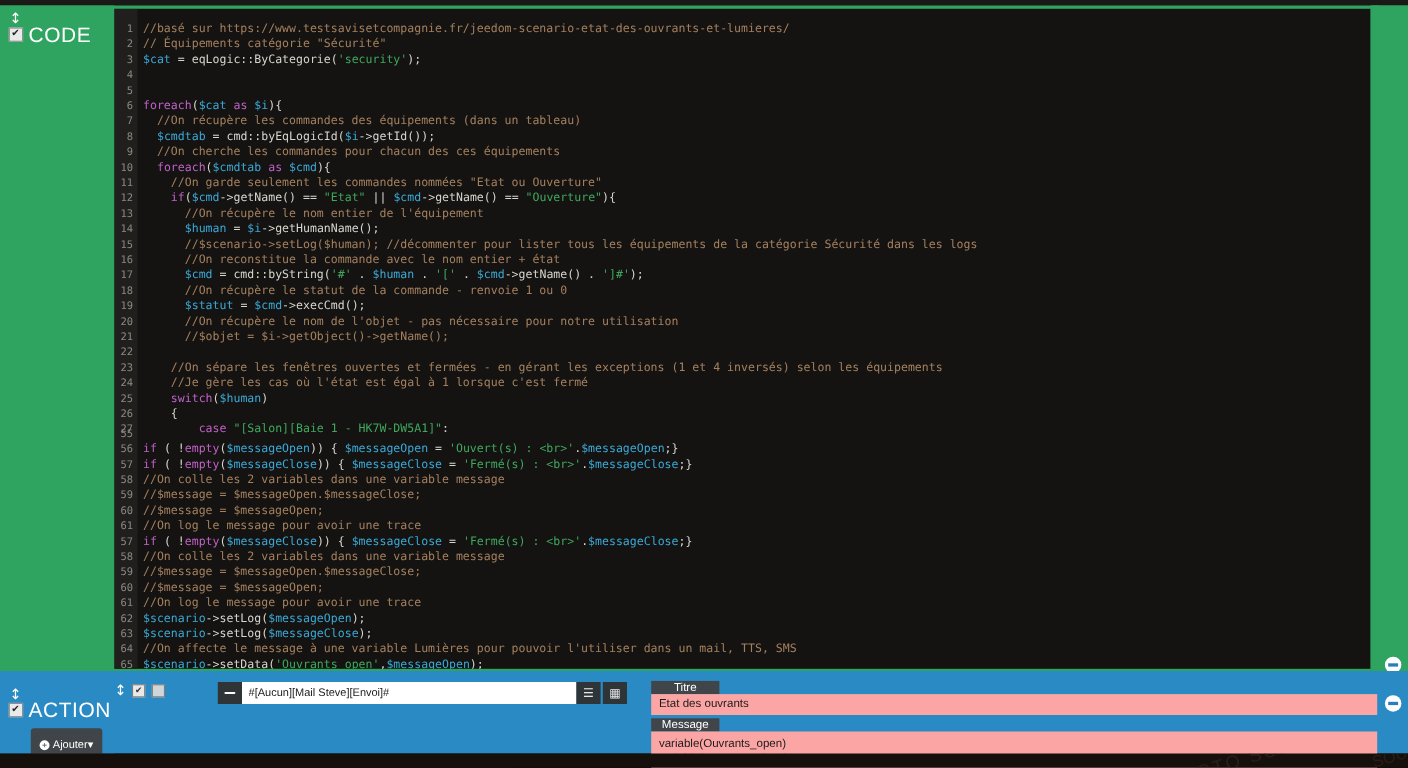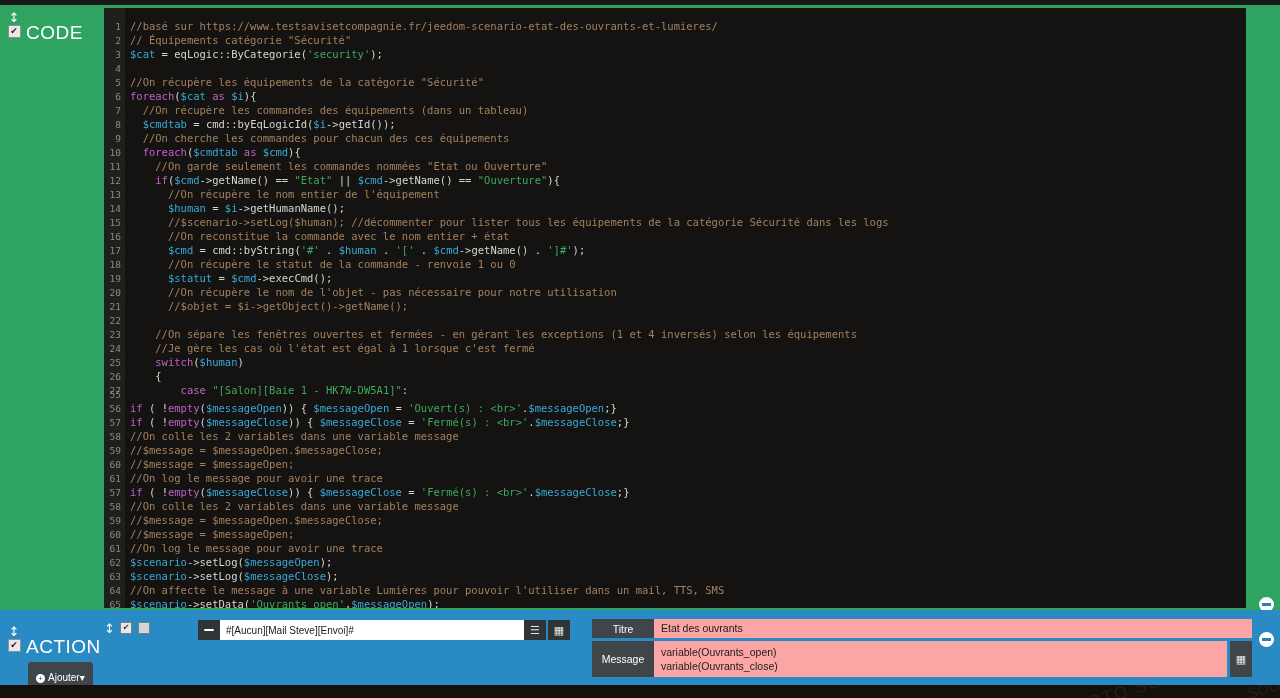--- a/index.html
+++ b/index.html
@@ -84,21 +84,21 @@
              justify-content:center;}
   .cmd-minus i{width:10px;height:2px;background:#fff;border-radius:1px;display:block;}
   .cmd-input{flex:1;background:#ffffff;border:none;outline:none;color:#1a1a1a;
              font-family:"Liberation Sans",sans-serif;font-size:10px;padding:0 6px;}
   .cmd-icon{width:22px;background:#2f3437;display:flex;align-items:center;
             justify-content:center;color:#e7e7e7;font-size:11px;
             font-family:"DejaVu Sans",sans-serif;}
   .cmd-icon.sep{margin-left:2px;}
 
   .fields{position:absolute;left:592px;top:619px;width:660px;}
-  .frow{display:flex;align-items:stretch;margin-bottom:3px;}
+  .frow{display:flex;align-items:stretch;margin-bottom:3px;flex-direction:column;}
   .flabel{width:62px;background:#3f4549;color:#ffffff;
           font-family:"Liberation Sans",sans-serif;font-size:10.5px;
           display:flex;align-items:center;justify-content:center;}
   .fval{flex:1;background:#fca5a5;color:#1c1c1c;
         font-family:"Liberation Sans",sans-serif;font-size:10.5px;
         padding:4px 7px;box-sizing:border-box;border:none;outline:none;resize:none;
         line-height:14px;white-space:pre;overflow:hidden;}
   .frow.titre .fval{height:19px;padding-top:3px;}
   .frow.msg .fval{height:36px;}
   .fbtn{width:22px;background:#3f4549;color:#e7e7e7;display:flex;align-items:center;
@@ -132,21 +132,21 @@
       <div class="side-title">CODE</div>
     </div>
 
     <div class="editor">
       <div class="gutter"></div>
       <div class="codearea" id="codearea">
           <div class="ln" style="top: 12px;"><span class="num">1</span><span class="txt"><span class="c-com">//basé sur https://www.testsavisetcompagnie.fr/jeedom-scenario-etat-des-ouvrants-et-lumieres/</span></span></div>
           <div class="ln" style="top: 26px;"><span class="num">2</span><span class="txt"><span class="c-com">// Équipements catégorie "Sécurité"</span></span></div>
           <div class="ln" style="top: 40px;"><span class="num">3</span><span class="txt"><span class="c-var">$cat</span><span class="c-op"> = </span><span class="c-def">eqLogic::ByCategorie(</span><span class="c-str">'security'</span><span class="c-def">);</span></span></div>
           <div class="ln" style="top: 54px;"><span class="num">4</span><span class="txt"></span></div>
-          <div class="ln" style="top: 68px;"><span class="num">5</span><span class="txt"><span class="c-com">//On récupère les équipements de la catégorie "Sécurité"</span></span></div>
+          <div class="ln" style="top: 68px;"><span class="num">5</span></div>
           <div class="ln" style="top: 82px;"><span class="num">6</span><span class="txt"><span class="c-kw">foreach</span><span class="c-def">(</span><span class="c-var">$cat</span><span class="c-kw"> as </span><span class="c-var">$i</span><span class="c-def">){</span></span></div>
           <div class="ln" style="top: 96px;"><span class="num">7</span><span class="txt"><span class="c-com">  //On récupère les commandes des équipements (dans un tableau)</span></span></div>
           <div class="ln" style="top: 110px;"><span class="num">8</span><span class="txt"><span class="c-def">  </span><span class="c-var">$cmdtab</span><span class="c-def"> = cmd::byEqLogicId(</span><span class="c-var">$i</span><span class="c-def">-&gt;getId());</span></span></div>
           <div class="ln" style="top: 124px;"><span class="num">9</span><span class="txt"><span class="c-com">  //On cherche les commandes pour chacun des ces équipements</span></span></div>
           <div class="ln" style="top: 138px;"><span class="num">10</span><span class="txt"><span class="c-def">  </span><span class="c-kw">foreach</span><span class="c-def">(</span><span class="c-var">$cmdtab</span><span class="c-kw"> as </span><span class="c-var">$cmd</span><span class="c-def">){</span></span></div>
           <div class="ln" style="top: 152px;"><span class="num">11</span><span class="txt"><span class="c-com">    //On garde seulement les commandes nommées "Etat ou Ouverture"</span></span></div>
           <div class="ln" style="top: 166px;"><span class="num">12</span><span class="txt"><span class="c-def">    </span><span class="c-kw">if</span><span class="c-def">(</span><span class="c-var">$cmd</span><span class="c-def">-&gt;getName() == </span><span class="c-str">"Etat"</span><span class="c-op"> || </span><span class="c-var">$cmd</span><span class="c-def">-&gt;getName() == </span><span class="c-str">"Ouverture"</span><span class="c-def">){</span></span></div>
           <div class="ln" style="top: 180px;"><span class="num">13</span><span class="txt"><span class="c-com">      //On récupère le nom entier de l'équipement</span></span></div>
           <div class="ln" style="top: 194px;"><span class="num">14</span><span class="txt"><span class="c-def">      </span><span class="c-var">$human</span><span class="c-op"> = </span><span class="c-var">$i</span><span class="c-def">-&gt;getHumanName();</span></span></div>
           <div class="ln" style="top: 208px;"><span class="num">15</span><span class="txt"><span class="c-com">      //$scenario-&gt;setLog($human); //décommenter pour lister tous les équipements de la catégorie Sécurité dans les logs</span></span></div>

